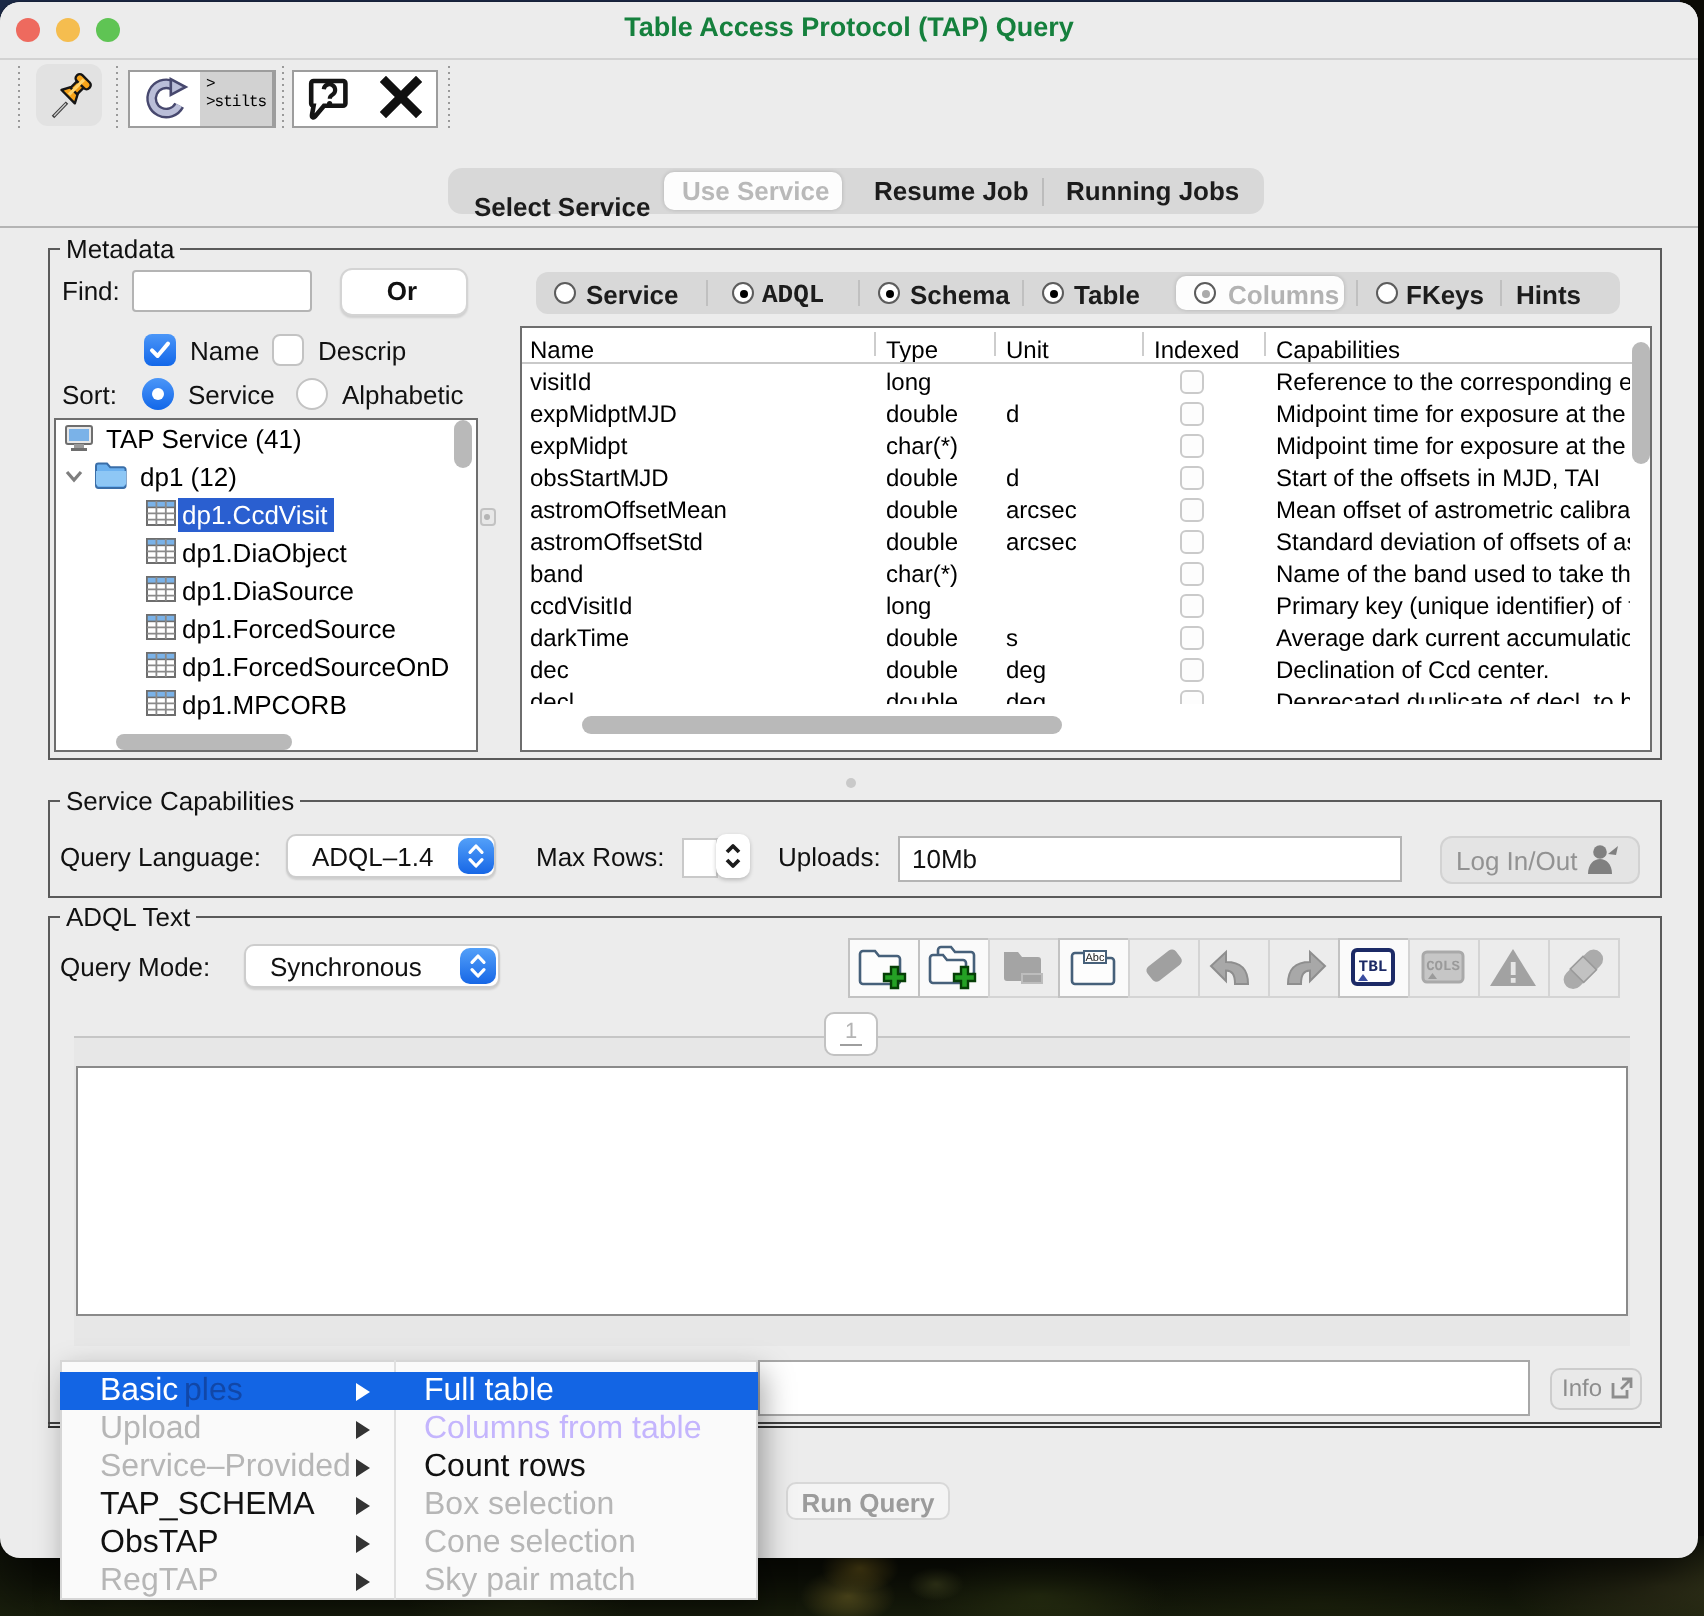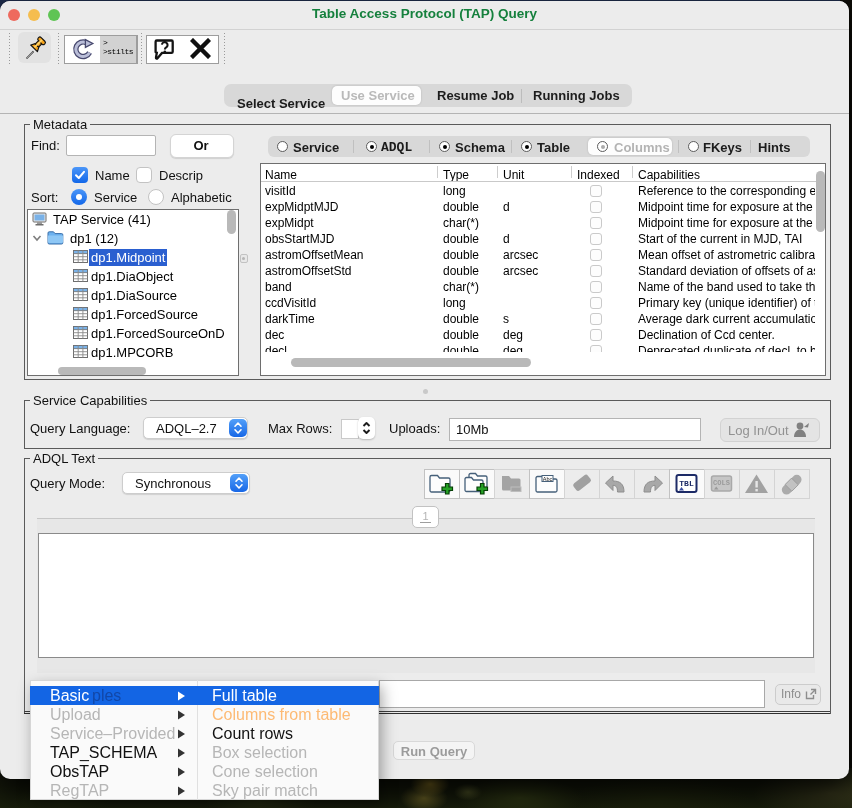--- a/index.html
+++ b/index.html
@@ -142,21 +142,21 @@
   <path d="M1 3 a1.2 1.2 0 0 1 1.2 -1.2 h4.3 l1.6 1.8 h6.5 a1.2 1.2 0 0 1 1.2 1.2 v8 a1.2 1.2 0 0 1 -1.2 1.2 h-12.4 a1.2 1.2 0 0 1 -1.2 -1.2 z" fill="#6cb1ef" stroke="#3a6ea8" stroke-width="1"></path>
   <path d="M1 5.5 h15 v6.3 a1.2 1.2 0 0 1 -1.2 1.2 h-12.6 a1.2 1.2 0 0 1 -1.2 -1.2 z" fill="#8ec7f5"></path>
 </svg>
 <div class="ab trow" style="left:70px;top:231px;">dp1 (12)</div>
 <svg class="ab" style="left:73px;top:250px;" width="15" height="13" viewBox="0 0 15 13">
     <rect x="0.5" y="0.5" width="14" height="12" fill="#fff" stroke="#6e6e6e"></rect>
     <rect x="0.5" y="0.5" width="14" height="3.2" fill="#7ab2e8" stroke="#6e6e6e" stroke-width="0.8"></rect>
     <path d="M0.5 6.7 h14 M0.5 9.8 h14 M5.2 0.5 v12 M9.9 0.5 v12" stroke="#8a8a8a" stroke-width="0.9"></path>
   </svg>
 <div class="ab" style="left:89px;top:248.5px;width:78px;height:17px;background:#2a5fd0;"></div>
-<div class="ab trow" style="left:91px;top:250px;color:#fff;">dp1.Midpoint</div>
+<div class="ab trow" style="left:91px;top:250px;color:#fff;">dp1.CcdVisit</div>
 <svg class="ab" style="left:73px;top:269px;" width="15" height="13" viewBox="0 0 15 13">
     <rect x="0.5" y="0.5" width="14" height="12" fill="#fff" stroke="#6e6e6e"></rect>
     <rect x="0.5" y="0.5" width="14" height="3.2" fill="#7ab2e8" stroke="#6e6e6e" stroke-width="0.8"></rect>
     <path d="M0.5 6.7 h14 M0.5 9.8 h14 M5.2 0.5 v12 M9.9 0.5 v12" stroke="#8a8a8a" stroke-width="0.9"></path>
   </svg>
 <div class="ab trow" style="left:91px;top:269px;">dp1.DiaObject</div>
 <svg class="ab" style="left:73px;top:288px;" width="15" height="13" viewBox="0 0 15 13">
     <rect x="0.5" y="0.5" width="14" height="12" fill="#fff" stroke="#6e6e6e"></rect>
     <rect x="0.5" y="0.5" width="14" height="3.2" fill="#7ab2e8" stroke="#6e6e6e" stroke-width="0.8"></rect>
     <path d="M0.5 6.7 h14 M0.5 9.8 h14 M5.2 0.5 v12 M9.9 0.5 v12" stroke="#8a8a8a" stroke-width="0.9"></path>
@@ -229,21 +229,21 @@
 <div class="ab ckb" style="left:329px;top:18px;"></div>
 <div class="ab cell" style="left:377px;top:17px;">Midpoint time for exposure at the fidu</div>
 <div class="ab cell" style="left:4px;top:33px;">expMidpt</div>
 <div class="ab cell" style="left:182px;top:33px;">char(*)</div>
 <div class="ab ckb" style="left:329px;top:34px;"></div>
 <div class="ab cell" style="left:377px;top:33px;">Midpoint time for exposure at the fidu</div>
 <div class="ab cell" style="left:4px;top:49px;">obsStartMJD</div>
 <div class="ab cell" style="left:182px;top:49px;">double</div>
 <div class="ab cell" style="left:242px;top:49px;">d</div>
 <div class="ab ckb" style="left:329px;top:50px;"></div>
-<div class="ab cell" style="left:377px;top:49px;">Start of the current in MJD, TAI</div>
+<div class="ab cell" style="left:377px;top:49px;">Start of the offsets in MJD, TAI</div>
 <div class="ab cell" style="left:4px;top:65px;">astromOffsetMean</div>
 <div class="ab cell" style="left:182px;top:65px;">double</div>
 <div class="ab cell" style="left:242px;top:65px;">arcsec</div>
 <div class="ab ckb" style="left:329px;top:66px;"></div>
 <div class="ab cell" style="left:377px;top:65px;">Mean offset of astrometric calibration</div>
 <div class="ab cell" style="left:4px;top:81px;">astromOffsetStd</div>
 <div class="ab cell" style="left:182px;top:81px;">double</div>
 <div class="ab cell" style="left:242px;top:81px;">arcsec</div>
 <div class="ab ckb" style="left:329px;top:82px;"></div>
 <div class="ab cell" style="left:377px;top:81px;">Standard deviation of offsets of astro</div>
@@ -273,21 +273,21 @@
 </div>
 <div class="ab thumb" style="left:816px;top:171px;width:9px;height:61px;"></div>
 <div class="ab thumb" style="left:291px;top:358px;width:240px;height:9px;"></div>
 
 <div class="ab" style="left:423px;top:389px;width:5px;height:5px;border-radius:50%;background:#c9c9c9;"></div>
 <div class="ab fieldset" style="left:24px;top:400px;width:805px;height:47px;">
   <span class="ab ftitle" style="left:5px;">Service Capabilities</span>
 </div>
 <div class="ab lbl" style="left:30px;top:421px;">Query Language:</div>
 <div class="ab sel3d" style="left:143px;top:417px;width:105px;height:22px;"></div>
-<div class="ab lbl" style="left:156px;top:421px;">ADQL–2.7</div>
+<div class="ab lbl" style="left:156px;top:421px;">ADQL–1.4</div>
 <div class="ab caps" style="left:229px;top:419px;"></div>
 <svg class="ab" style="left:233px;top:421px;" height="14" width="10" viewBox="0 0 10 14">
     <path d="M2 5.2 L5 2 L8 5.2 M2 8.8 L5 12 L8 8.8" fill="none" stroke="#fff" stroke-width="1.6" stroke-linecap="round" stroke-linejoin="round"></path>
   </svg>
 <div class="ab lbl" style="left:268px;top:421px;">Max Rows:</div>
 <div class="ab" style="left:341px;top:419px;width:18px;height:20px;background:#fff;border:1px solid #c9c9c9;box-sizing:border-box;"></div>
 <div class="ab" style="left:358px;top:417px;width:17px;height:22px;background:#fff;border-radius:5px;box-shadow:0 1px 2px rgba(0,0,0,0.22);"></div>
 <svg class="ab" style="left:361px;top:421px;" width="11" viewBox="0 0 11 14" height="14">
     <path d="M2.5 5 L5.5 2 L8.5 5 M2.5 9 L5.5 12 L8.5 9" fill="none" stroke="#1c1c1c" stroke-width="1.9" stroke-linejoin="round"></path>
   </svg>
@@ -409,17 +409,17 @@
 <svg class="ab" style="left:177px;top:748px;" width="9" height="10" viewBox="0 0 9 10">
     <path d="M1 0.5 L8 5 L1 9.5 Z" fill="#333"></path>
   </svg>
 <svg class="ab" style="left:177px;top:767px;" width="9" height="10" viewBox="0 0 9 10">
     <path d="M1 0.5 L8 5 L1 9.5 Z" fill="#333"></path>
   </svg>
 <svg class="ab" style="left:177px;top:786px;" width="9" height="10" viewBox="0 0 9 10">
     <path d="M1 0.5 L8 5 L1 9.5 Z" fill="#333"></path>
   </svg>
 <div class="ab mitem sel" style="left:198px;top:686px;width:181px;"><span style="margin-left:14px;">Full table</span></div>
-<div class="ab mitem" style="left:212px;top:705px;color:#fdba74;">Columns from table</div>
+<div class="ab mitem" style="left:212px;top:705px;color:#c4b5fd;">Columns from table</div>
 <div class="ab mitem" style="left:212px;top:724px;color:#111;">Count rows</div>
 <div class="ab mitem dis" style="left:212px;top:743px;">Box selection</div>
 <div class="ab mitem dis" style="left:212px;top:762px;">Cone selection</div>
 <div class="ab mitem dis" style="left:212px;top:781px;">Sky pair match</div>
 
 </body></html>

